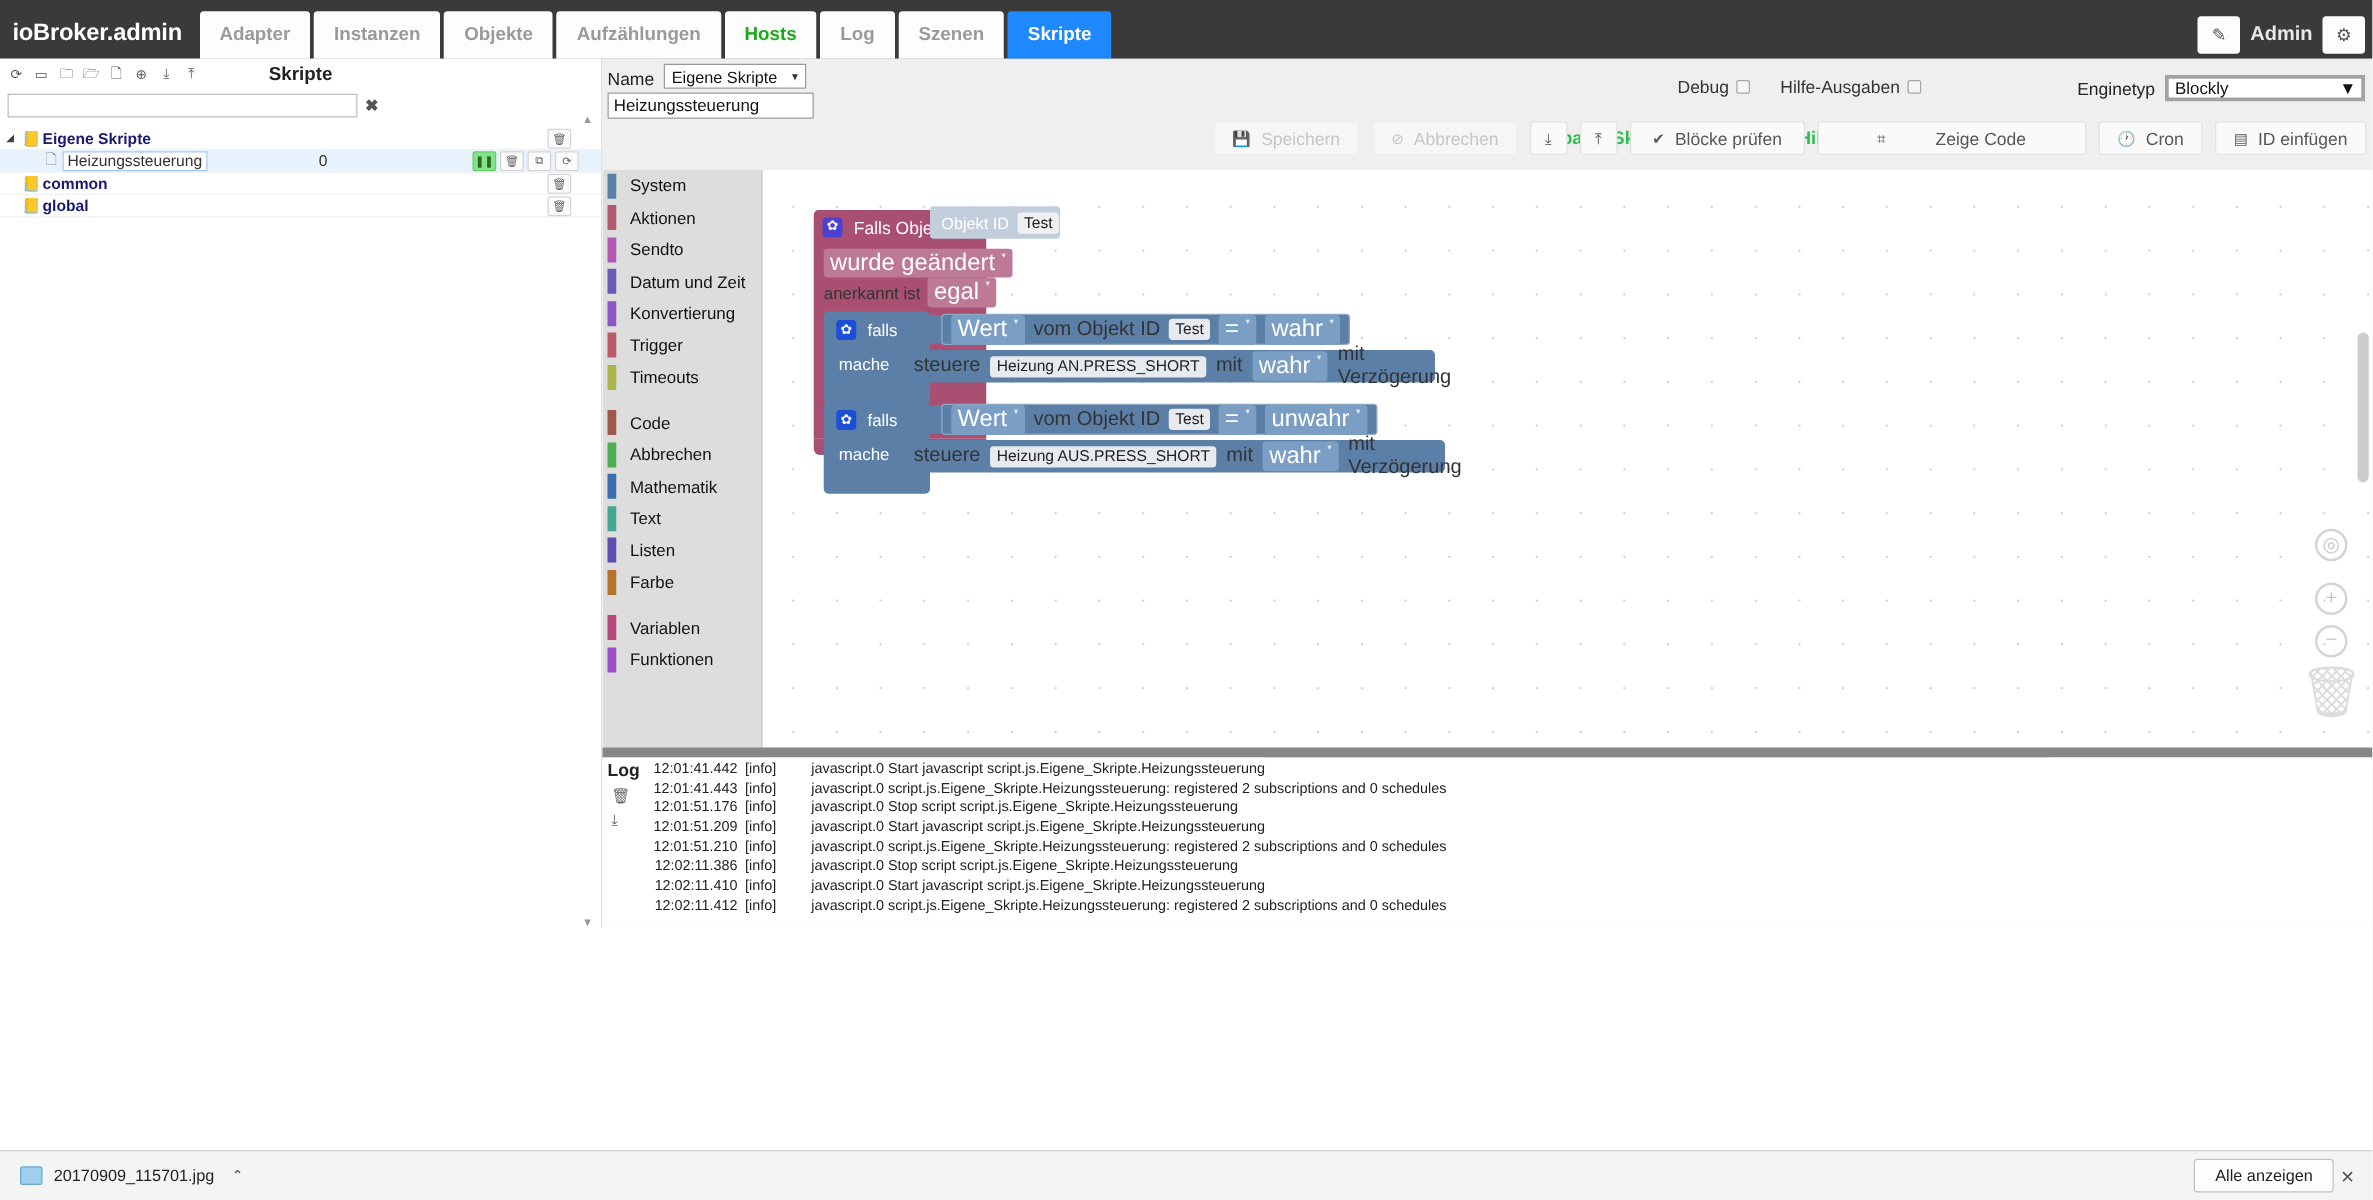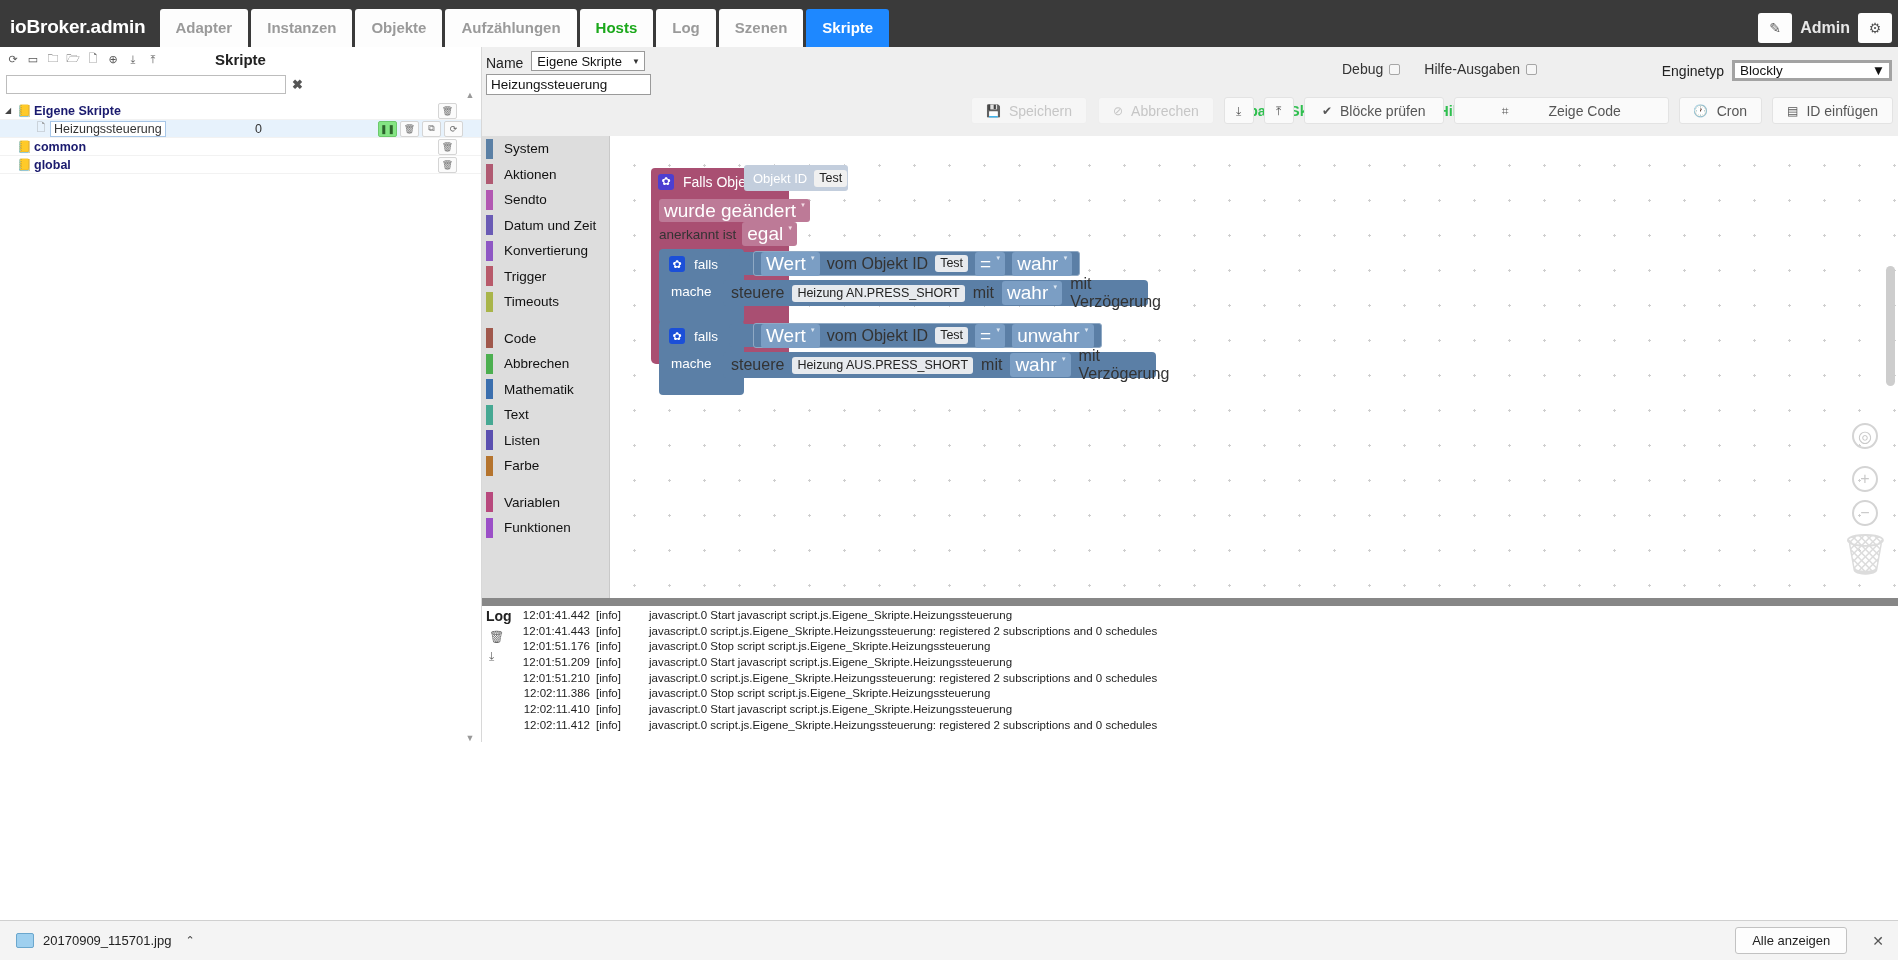--- a/index.html
+++ b/index.html
@@ -278,21 +278,21 @@
   }
   .dl-item {
     display:flex; align-items:center; gap:9px; margin-left:16px;
     font-size:13px; color:#222;
   }
   .dl-thumb {
     width:18px; height:15px; background:#9fd0ef; border:1px solid #6ba7cd; border-radius:2px;
   }
   .dl-caret { margin-left:14px; font-size:11px; color:#444; cursor:pointer; }
   .showall {
-    margin-left:auto; margin-right:14px; display:flex; align-items:center; gap:25px;
+    margin-left:auto; margin-right:14px; display:flex; align-items:center; gap:5px;
   }
   .showall-btn {
     border:1px solid #c2c2c2; background:#fdfdfd; border-radius:3px;
     padding:5px 16px; font-size:13px; color:#222; cursor:pointer;
   }
   .showall-x { font-size:14px; color:#555; cursor:pointer; }
 </style>
 </head>
 <body>
 

